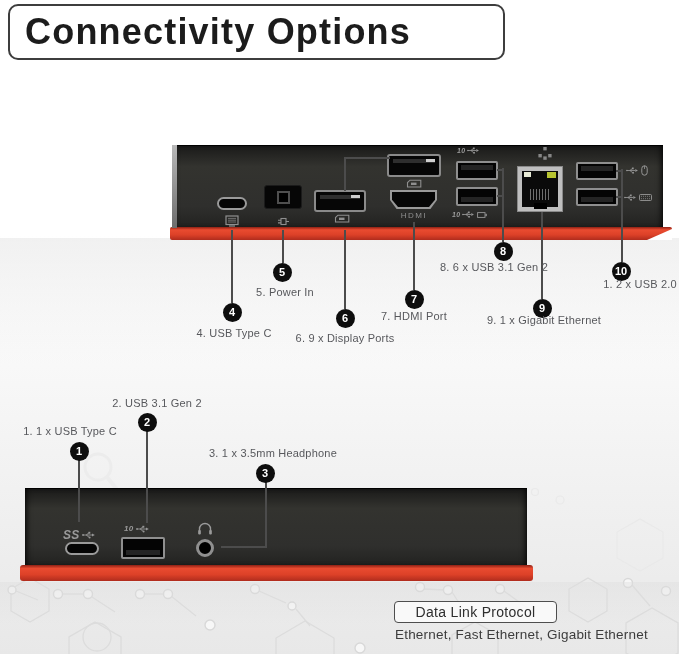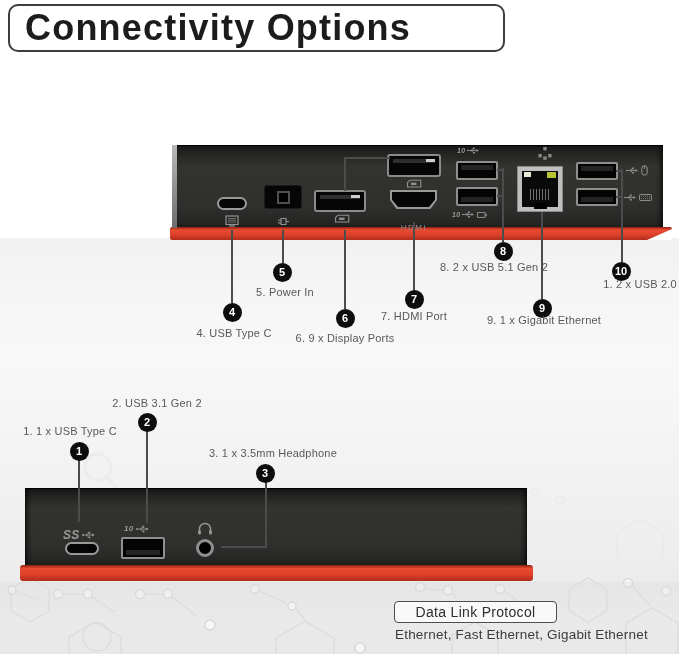--- a/index.html
+++ b/index.html
@@ -3,21 +3,21 @@
 <meta charset="utf-8">
 <style>
   html,body{margin:0;padding:0;background:#fff;}
   .canvas{
     position:relative;width:679px;height:654px;overflow:hidden;
     font-family:"Liberation Sans","DejaVu Sans",sans-serif;
     background:linear-gradient(180deg,#ffffff 0%,#ffffff 36%,#f8f8f8 56%,#efefef 80%,#e8e8e8 100%);
   }
   .abs{position:absolute;}
   
-  .title-box{left:8px;top:4px;width:497px;height:48px;border:2.5px solid #3d3d3d;border-radius:10px;
+  .title-box{left:8px;top:4px;width:497px;height:56px;border:2.5px solid #3d3d3d;border-radius:10px;
     display:flex;align-items:center;padding-left:15px;box-sizing:border-box;background:#ffffff;z-index:7;}
   .title-text{font-size:36px;font-weight:700;letter-spacing:1.2px;color:#1c1c1c;white-space:nowrap;}
   .section-label{left:20px;top:108px;font-size:22px;color:#2d2d2d;letter-spacing:.4px;z-index:7;}
   
   .photo-band{left:0;top:238px;width:679px;height:126px;background:linear-gradient(180deg,rgba(236,236,236,.75),rgba(255,255,255,0));z-index:0;}
   .photo-band2{left:0;top:582px;width:679px;height:42px;background:linear-gradient(180deg,rgba(222,222,222,.45),rgba(255,255,255,0));z-index:0;}
   
   .dock-body{background:linear-gradient(180deg,#191918 0%,#33332f 26%,#2f2f2d 74%,#222220 100%);
     box-shadow:inset 0 1px 0 #000, inset -4px 0 6px -3px #000, inset 4px 0 6px -3px #000;z-index:2;}
   .edge-light{width:5px;background:linear-gradient(180deg,#b9b9b9,#6d6d6d);z-index:3;}
@@ -155,21 +155,21 @@
   </div>
   <svg class="abs port-icon" style="left:406px;top:179px;" width="16" height="9" viewBox="0 0 16 9">
     <path d="M1.5,8 V3.6 L4,1.2 H14.8 V8 Z" fill="none" stroke="#8f8f8f" stroke-width="1.1"></path>
     <rect x="5" y="3.6" width="5.5" height="2.4" fill="#8f8f8f"></rect>
   </svg>
 
   <div class="abs hdmi-wrap" style="left:390px;top:190px;width:47px;height:19px;">
     <div class="hdmi-outer"></div>
     <div class="hdmi-inner"></div>
   </div>
-  <div class="abs hdmi-label" style="left:391px;top:223px;width:46px;">HDMI</div>
+  <div class="abs hdmi-label" style="left:391px;top:211px;width:46px;">HDMI</div>
 
   <div class="abs usb-port tongue-top" style="left:456px;top:161px;width:42px;height:19px;">
       <div class="tongue"></div>
     </div>
   <div class="abs usb-port tongue-bottom" style="left:456px;top:187px;width:42px;height:19px;">
       <div class="tongue"></div>
     </div>
   <div class="abs marking" style="left:457px;top:147px;">
     <span>10</span>
     <svg width="13" height="7" viewBox="0 0 14 7">
@@ -309,21 +309,21 @@
   <div class="abs callout-label" style="left:345px;top:332px;">6. 9 x Display Ports</div>
 
   <div class="abs circle" style="left:404.5px;top:289.5px;">
       <span>7</span>
     </div>
   <div class="abs callout-label" style="left:414px;top:310px;">7. HDMI Port</div>
 
   <div class="abs circle" style="left:493.5px;top:241.5px;">
       <span>8</span>
     </div>
-  <div class="abs callout-label" style="left:494px;top:261px;">8. 2 x USB 5.1 Gen 2</div>
+  <div class="abs callout-label" style="left:494px;top:261px;">8. 6 x USB 3.1 Gen 2</div>
 
   <div class="abs circle" style="left:532.5px;top:298.5px;">
       <span>9</span>
     </div>
   <div class="abs callout-label" style="left:544px;top:314px;">9. 1 x Gigabit Ethernet</div>
 
   <div class="abs circle" style="left:611.5px;top:261.5px;">
       <span>10</span>
     </div>
   <div class="abs callout-label" style="left:640px;top:278px;">1. 2 x USB 2.0</div>

